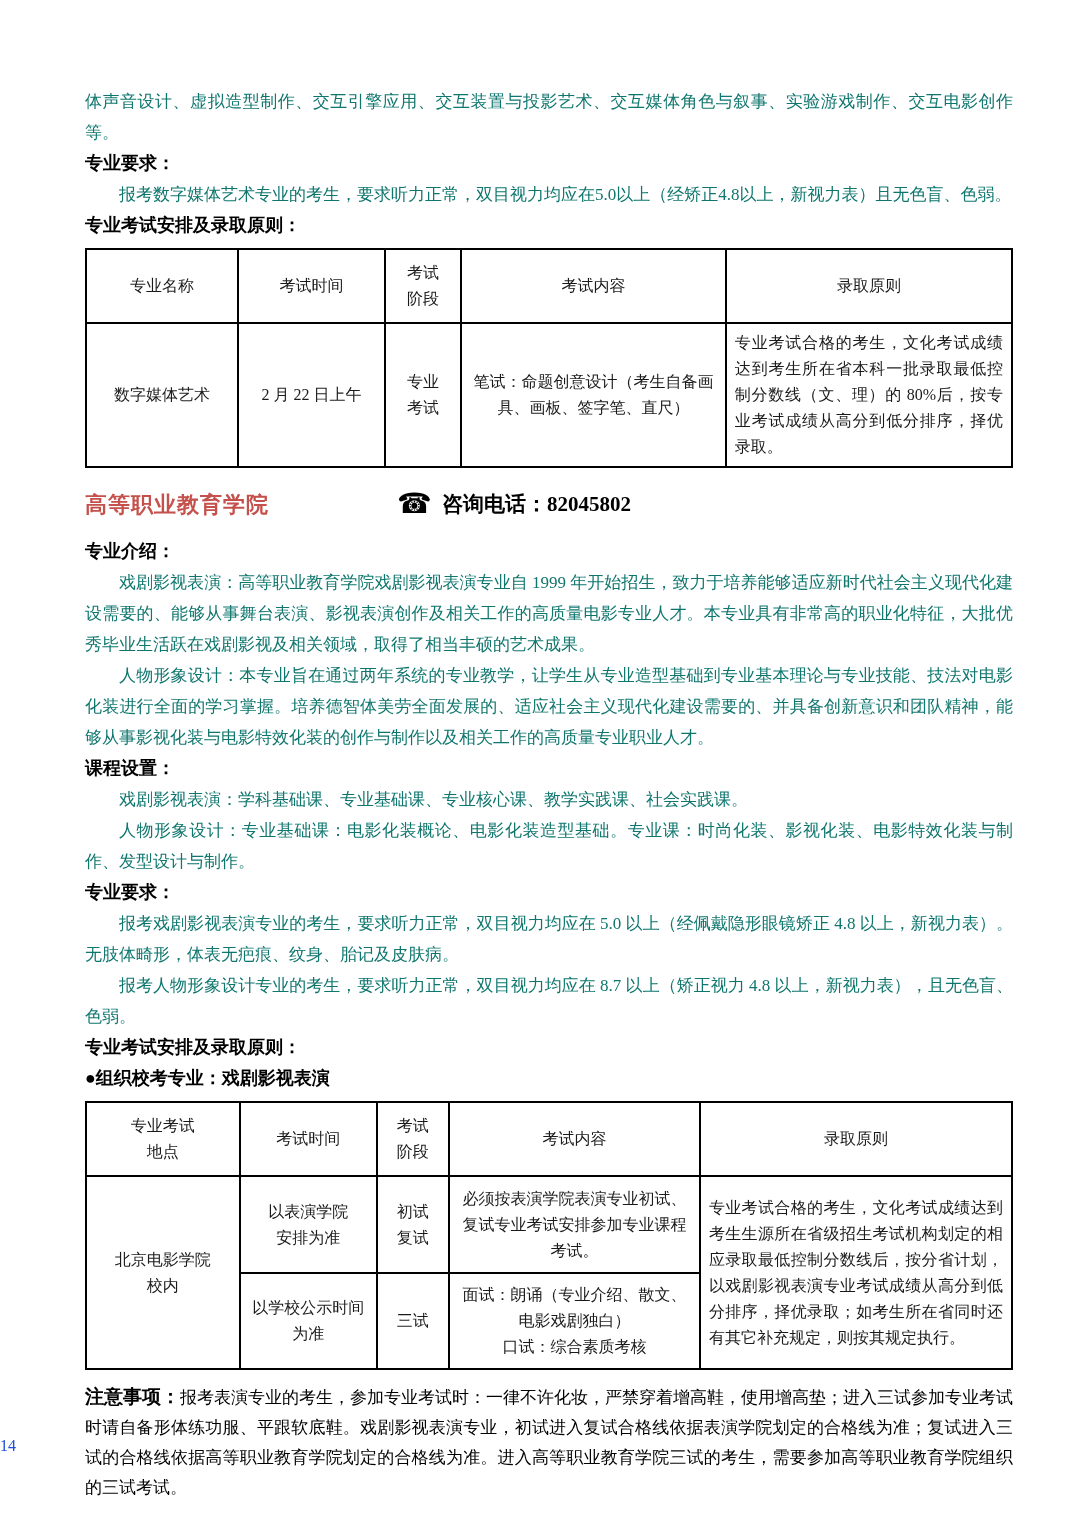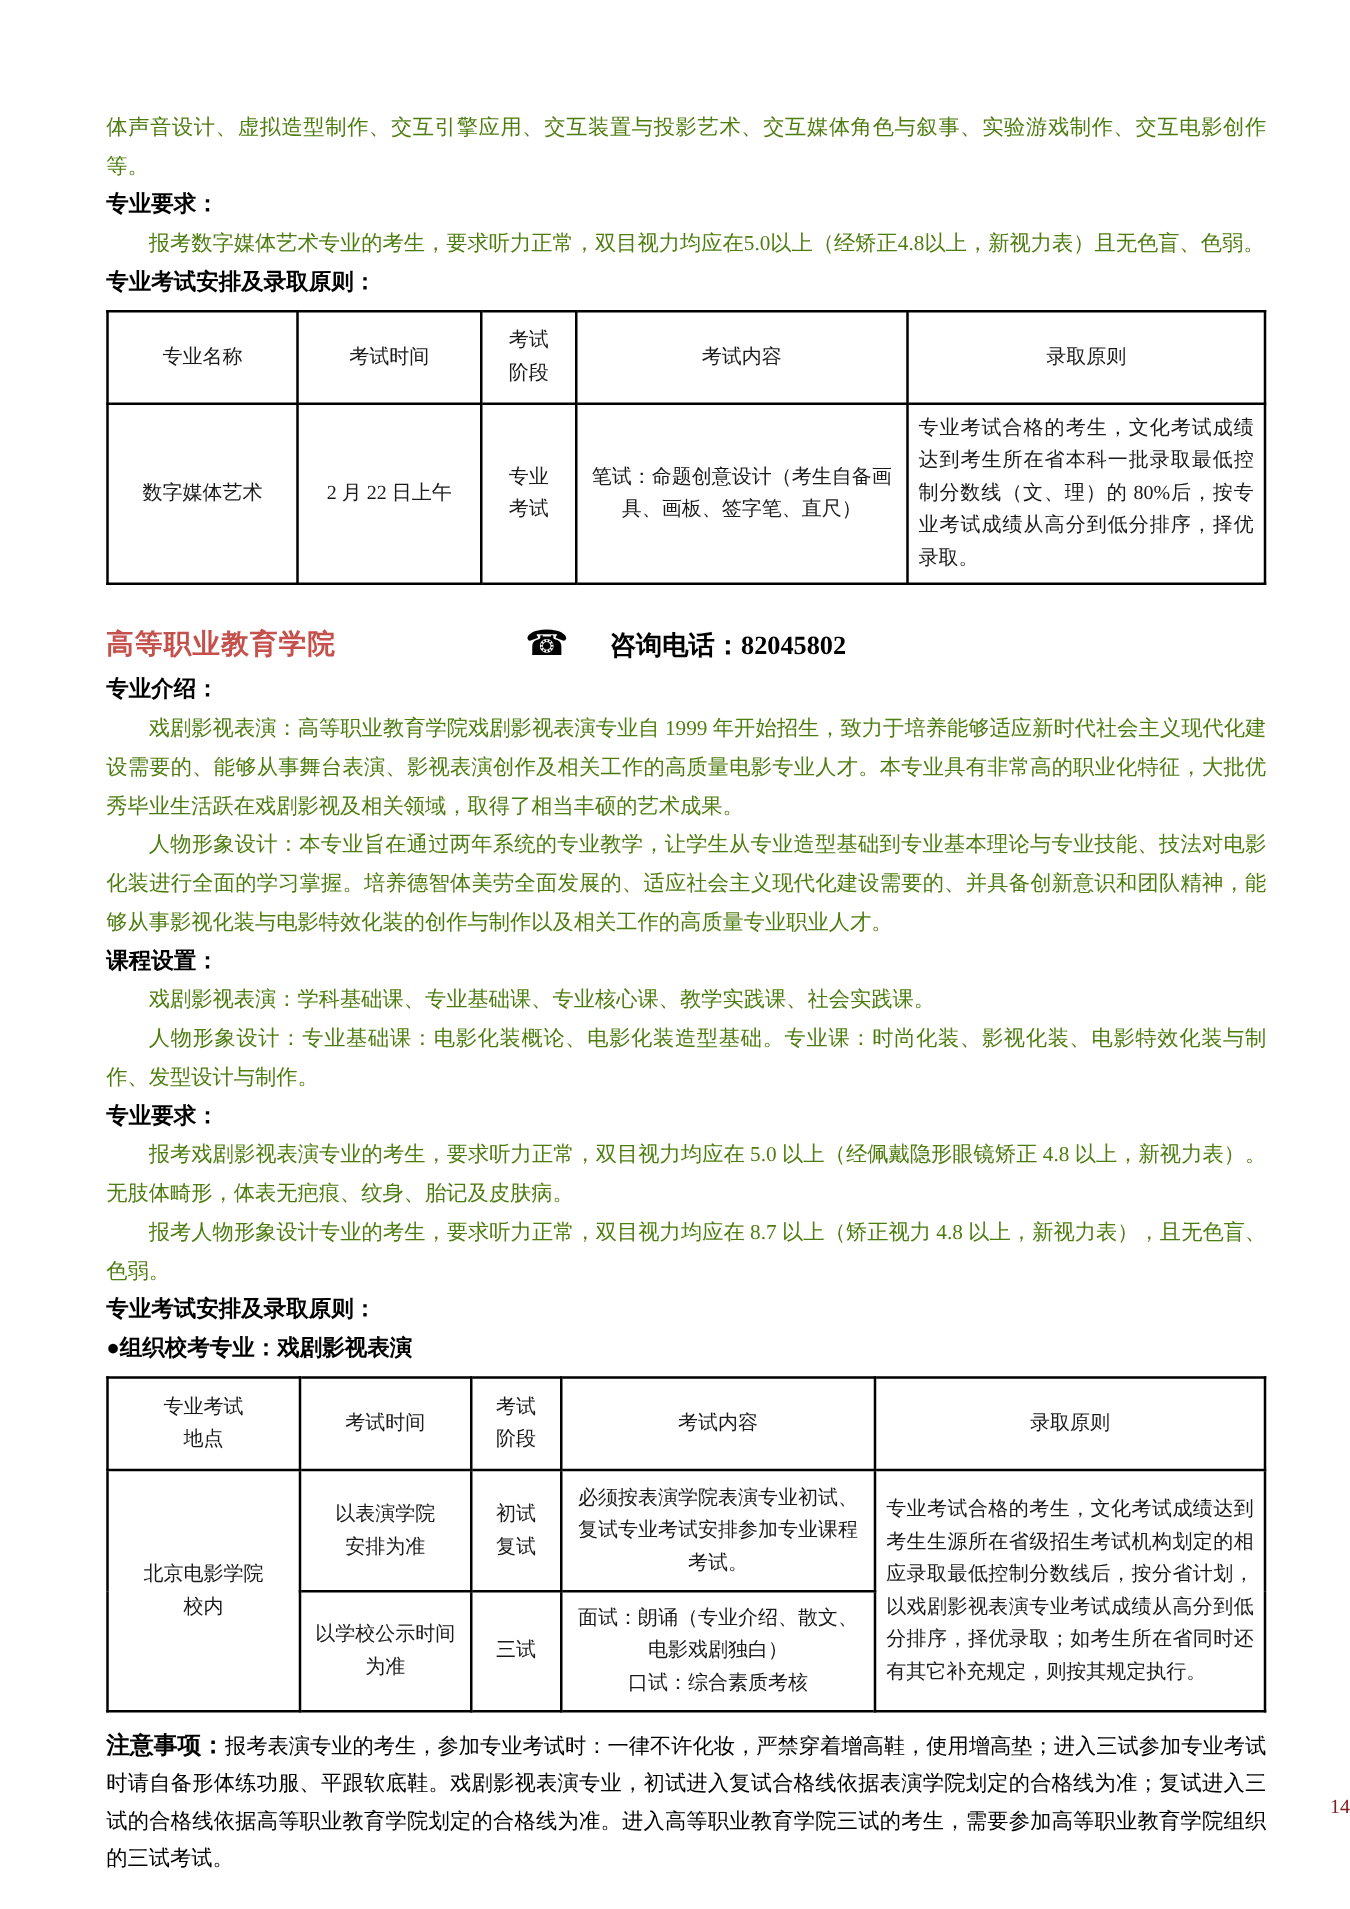--- a/index.html
+++ b/index.html
@@ -11,37 +11,36 @@
     background:#ffffff;
     color:#000000;
     font-family:"Liberation Serif","DejaVu Serif",serif;
     padding:86px 67px 0 85px;
     overflow:hidden;
   }
   p.body {
     font-size:17px;
     line-height:31px;
     text-align:justify;
-    color:#4d7c0f;
+    color:#0f766e;
   }
   p.indent { text-indent:2em; }
   .h-bold {
     font-size:18px;
     line-height:31px;
     font-weight:bold;
     color:#000000;
   }
   
   .section-title-row {
     display:flex;
-    align-items:flex-end;
+    align-items:flex-start;
     margin-top:22px;
     margin-bottom:6px;
     height:40px;
-    gap:23px;
   }
   .section-title {
     font-size:22px;
     font-weight:bold;
     letter-spacing:1px;
   }
   .phone-icon {
     font-size:28px;
     line-height:28px;
     margin-left:128px;
@@ -84,23 +83,23 @@
     margin-top:12px;
     font-size:17px;
     line-height:30px;
     text-align:justify;
   }
   .note b { font-size:19px; }
   .page-number {
     position:absolute;
     left:0; right:0;
     bottom:72px;
-    text-align:right;
+    text-align:left;
     font-size:16px;
-    color:#7f1d1d;
+    color:#1d4ed8;
   }
 </style>
 </head>
 <body>
 
 <div class="page">
 
   <p class="body">体声音设计、虚拟造型制作、交互引擎应用、交互装置与投影艺术、交互媒体角色与叙事、实验游戏制作、交互电影创作等。</p>
 
   <div class="h-bold">专业要求：</div>

